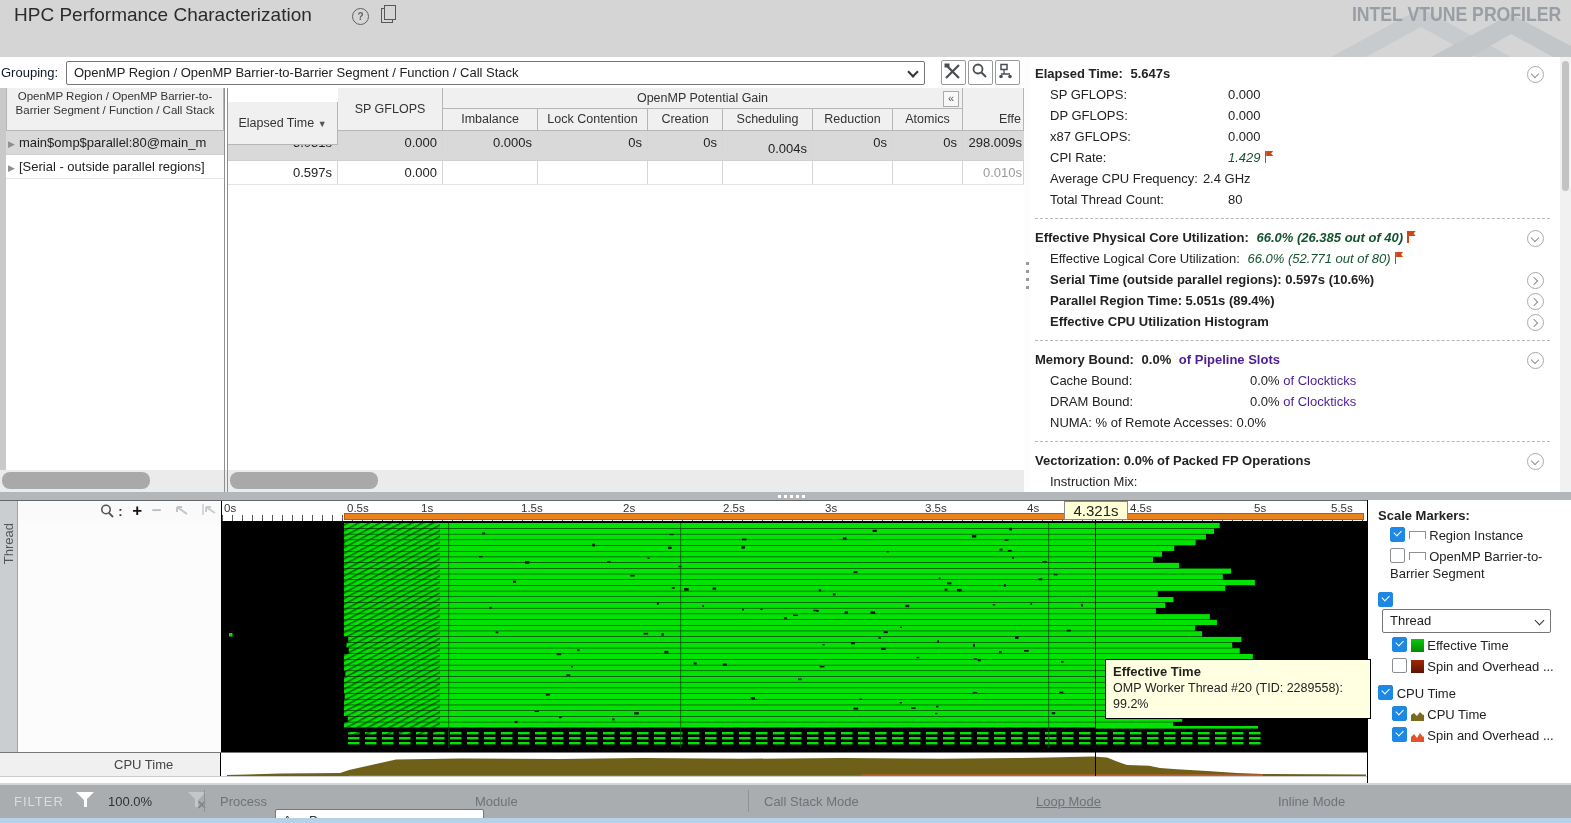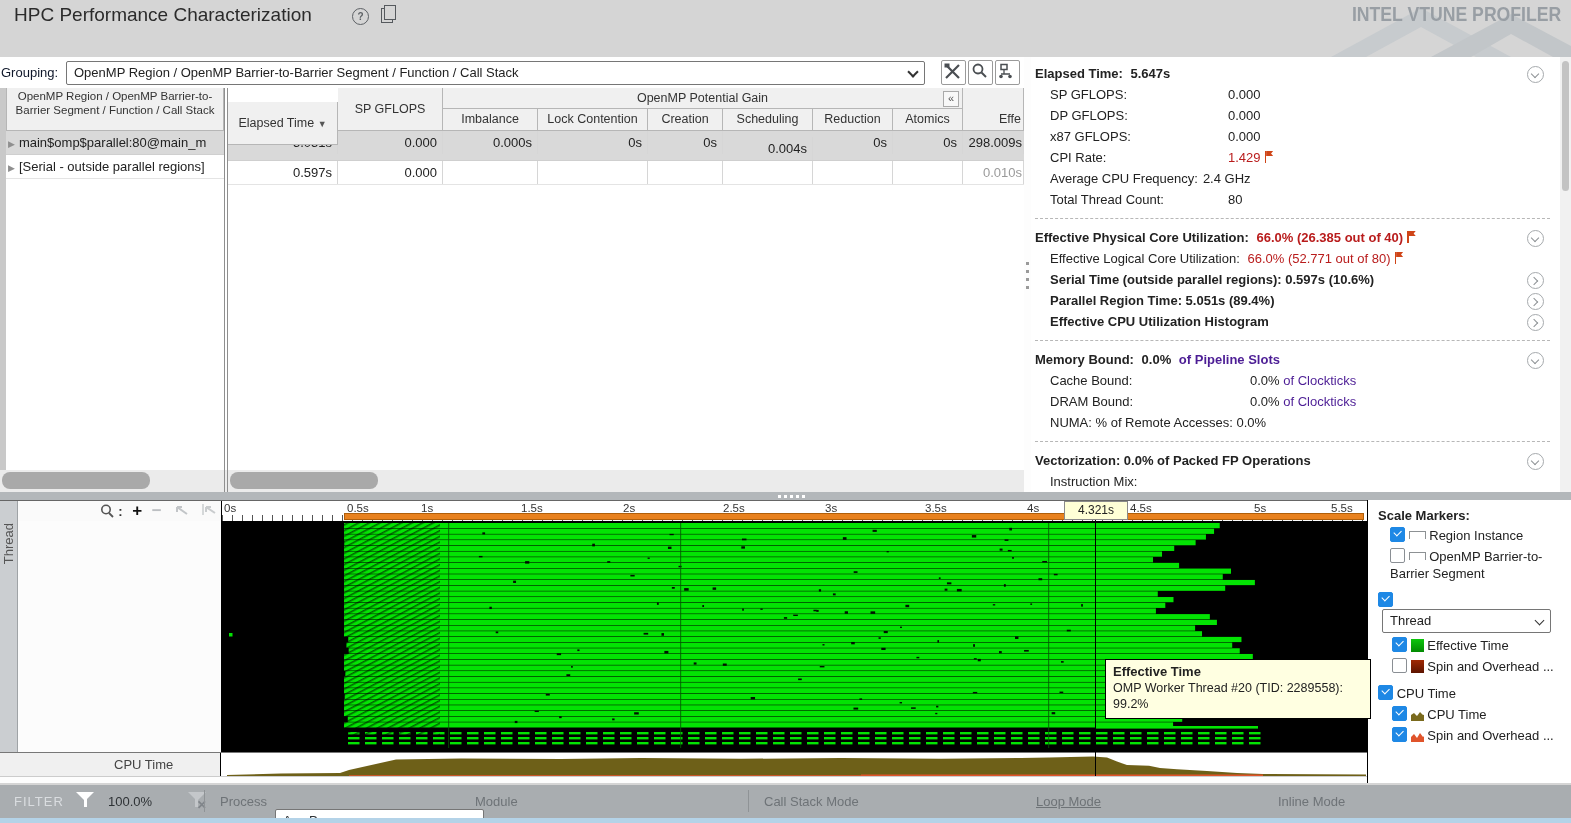--- a/index.html
+++ b/index.html
@@ -29,35 +29,35 @@
   .gcell{box-sizing:border-box;border-right:1px solid #d6d6d6;height:23px;line-height:23px;text-align:right;padding-right:5px;
          font-size:13px;overflow:hidden;white-space:nowrap;}
   .rowsel{background:#d9d9d9;}
   .expander{color:#8f8f8f;font-size:9px;margin:0 4px 0 2px;cursor:pointer;}
   .thumb{position:absolute;height:17px;border-radius:8px;background:#a9a9a9;cursor:pointer;}
   
   #summary{position:absolute;left:1031px;top:57px;width:529px;height:435px;background:#fff;overflow:hidden;}
   .srow{position:relative;padding-left:17px;height:21px;line-height:21px;white-space:nowrap;}
   .slabel{display:inline-block;}
   .bold{font-weight:bold;}
-  .alert{color:#b91c1c;}
+  .alert{color:#14532d;font-style:italic;}
   .link{color:#4c1d95;cursor:pointer;}
   .dash-sep{border-top:1px dashed #b7b7b7;margin:8px 10px 8px 2px;}
   .flag{position:relative;display:inline-block;width:10px;height:12px;margin-left:3px;vertical-align:-1px;}
   .flag::before{content:"";position:absolute;left:1px;top:0;width:1.6px;height:12px;background:#cf4518;}
   .flag::after{content:"";position:absolute;left:2.6px;top:0;width:7px;height:5px;background:#cf4518;clip-path:polygon(0 0,100% 0,70% 50%,100% 100%,0 100%);}
   .circ{position:absolute;right:16px;width:15px;height:15px;border:1px solid #a6aaad;border-radius:50%;cursor:pointer;}
   .circ::after{content:"";position:absolute;left:4.4px;top:3.6px;width:5px;height:5px;border-right:1.6px solid #8d9194;border-bottom:1.6px solid #8d9194;transform:rotate(45deg);}
   .circ.right::after{left:3.4px;top:4.6px;transform:rotate(-45deg);}
   
   #timeline{position:absolute;left:0;top:500px;width:1367px;height:283px;background:#fff;border-top:1px solid #666;box-sizing:border-box;}
   #tl-gutter{position:absolute;left:0;top:0;width:18px;height:275px;background:#cbced1;border-right:1px solid #9fa3a6;box-sizing:border-box;}
   #thread-axis-label{position:absolute;left:1px;top:22px;writing-mode:vertical-rl;transform:rotate(180deg);font-size:13px;color:#555;}
   .tlab{position:absolute;top:1px;font-size:11.5px;color:#333;}
-  #cursor-box{position:absolute;top:0;width:62px;height:17px;background:#ffffd6;border:1px solid #8a8a8a;text-align:center;line-height:17px;font-size:12px;z-index:7;}
+  #cursor-box{position:absolute;top:0;width:62px;height:17px;background:#ffffd6;border:1px solid #8a8a8a;text-align:center;line-height:17px;font-size:15px;z-index:7;}
   #cursor-line{position:absolute;top:2px;width:1px;height:273px;background:#000;z-index:6;}
   #tl-tooltip{position:absolute;left:1105px;top:158px;width:266px;background:#ffffe1;border:1px solid #000;z-index:9;
               padding:4px 7px 6px;font-size:12.5px;line-height:16px;box-sizing:border-box;}
   
   #legend{position:absolute;left:1367px;top:500px;width:204px;height:283px;background:#fff;border-left:1px solid #000;box-sizing:border-box;
           padding:6px 4px 0 10px;font-size:13px;}
   .cb{display:inline-block;width:13px;height:13px;border:1px solid #8a8f94;border-radius:2px;background:#fff;vertical-align:-2px;position:relative;cursor:pointer;}
   .cb.on{background:#1e88e5;border-color:#1e88e5;}
   .cb.on::after{content:"";position:absolute;left:3px;top:2.2px;width:5.5px;height:3.5px;border-left:1.8px solid #fff;border-bottom:1.8px solid #fff;transform:rotate(-45deg);}
   .marker{display:inline-block;width:15px;height:7px;border:1.5px solid #8d9194;border-bottom:none;vertical-align:1px;}

